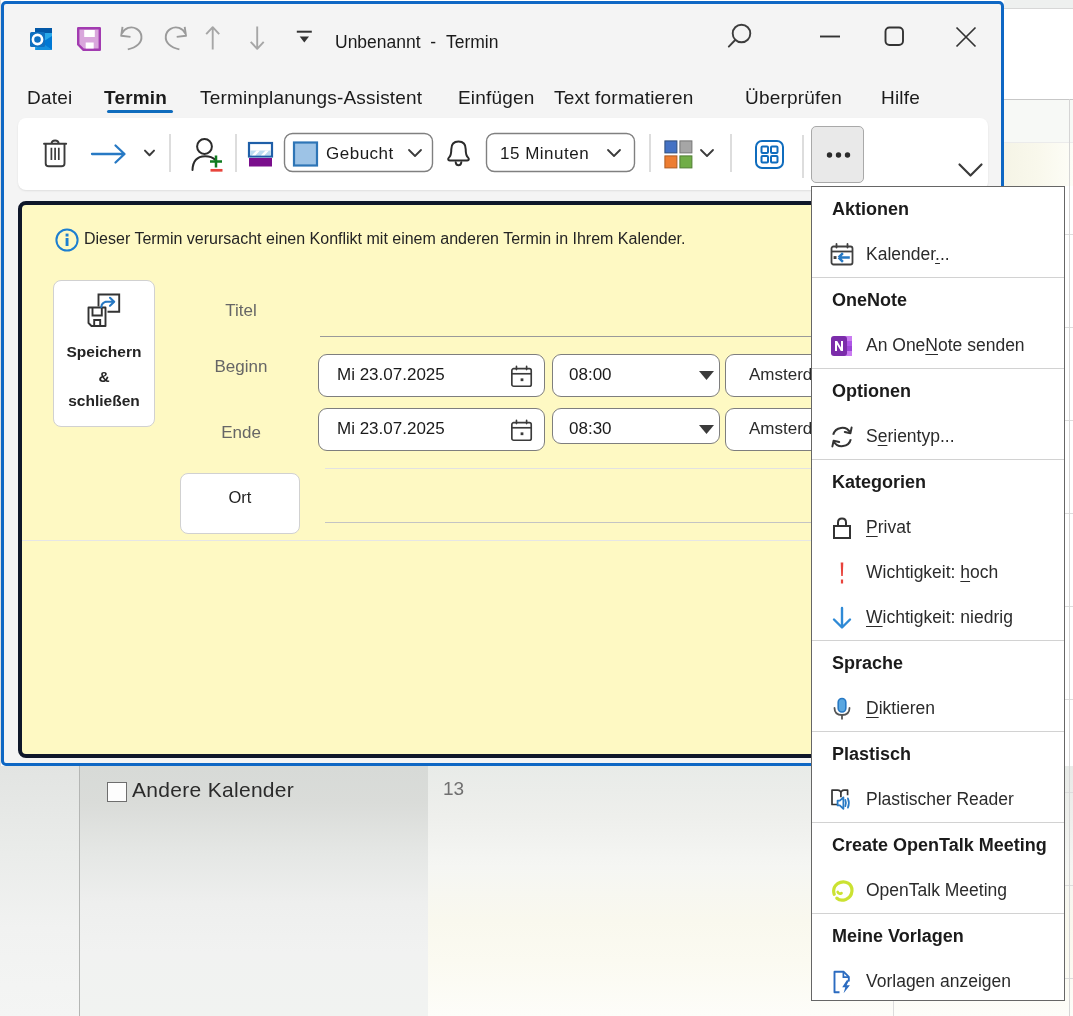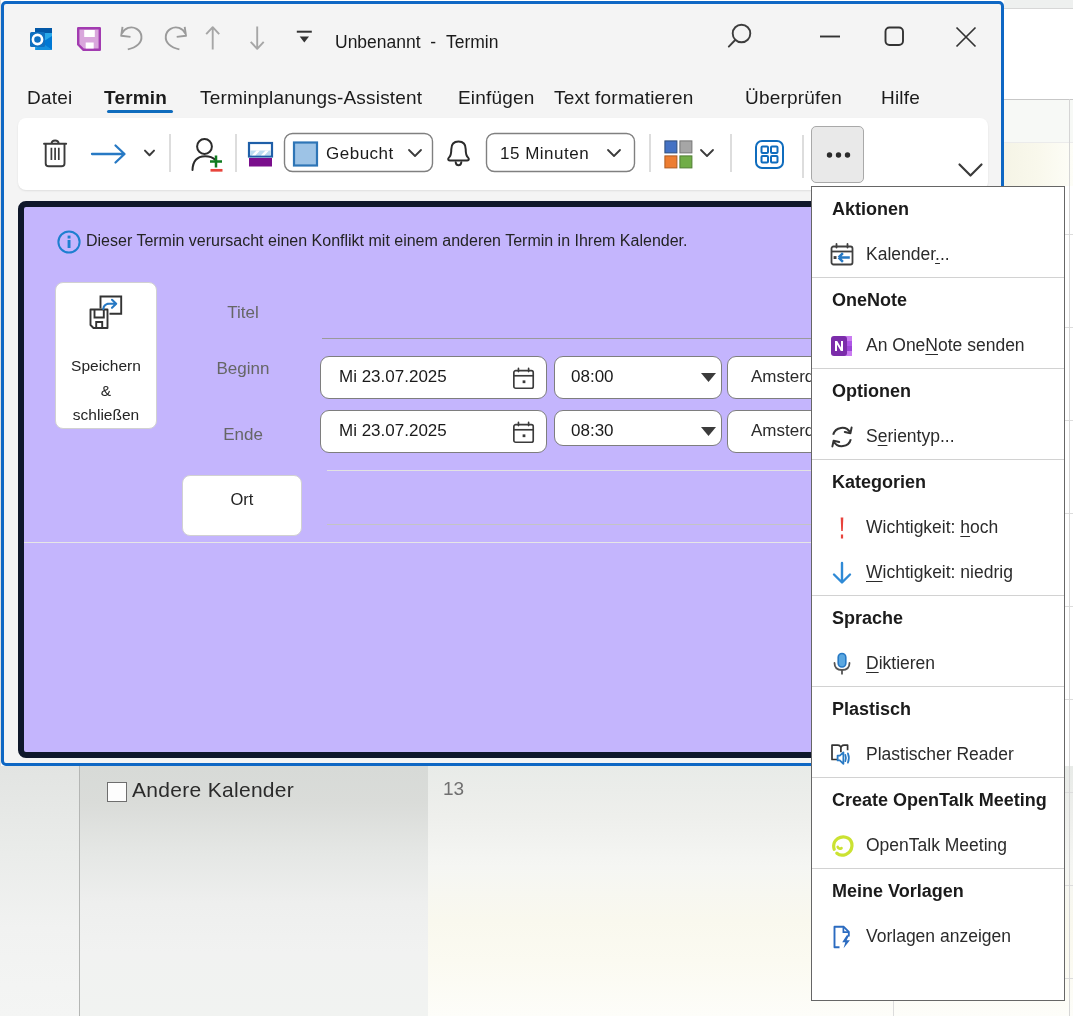--- a/index.html
+++ b/index.html
@@ -37,22 +37,22 @@
   #tab-termin { font-weight:bold; }
   #tab-underline { left:103px; top:106px; width:66px; height:3px; background:#0f6cbd; border-radius:2px; }
 
   
   #ribbon { left:14px; top:114px; width:970px; height:72px; background:#fff; border-radius:8px;
      box-shadow:0 1px 2px rgba(0,0,0,0.09); }
   #btn-more { left:807px; top:122px; width:53px; height:57px; background:#e9e9e9;
      border:1px solid #a9a9a9; border-radius:5px; }
 
   
-  #content { left:14px; top:197px; width:970px; height:557px; background:#c4b5fd; border-radius:8px;
-     border:6px solid #0f172a; }
+  #content { left:14px; top:197px; width:970px; height:557px; background:#fef9c3; border-radius:8px;
+     border:4px solid #0f172a; }
 
   .flabel { position:absolute; width:120px; text-align:center; font-size:17px; color:#666; }
   .field { position:absolute; border:1.5px solid #7e7e7e; border-radius:9px; background:#fff;
      font-size:17px; color:#1a1a1a; }
   .uline { position:absolute; height:1px; background:#a0a0a0; }
 
   #btn-save { left:31px; top:75px; width:102px; height:147px; border:1px solid #d1d1d1;
      border-radius:8px; background:#fff; text-align:center; font-size:15.5px; color:#242424; }
   #btn-ort { left:158px; top:268px; width:120px; height:61px; border:1px solid #d1d1d1;
      border-radius:8px; background:#fff; text-align:center; line-height:47px; font-size:16.5px; color:#242424; }
@@ -247,21 +247,21 @@
     <div class="abs" id="btn-save">
       <svg style="margin-top:11px;" width="40" height="40" viewBox="0 0 40 40">
         <g fill="none" stroke="#333333" stroke-width="1.9">
           <path d="M14.5 14.5 V2.5 H35.2 V19.8 H23.5"></path>
           <path d="M4.5 15.5 H21.5 V34 H7.5 L4.5 31 Z" stroke-linejoin="round"></path>
           <path d="M8.5 16 V23.5 H17.8 V16"></path>
           <path d="M10.2 33.5 V28 H16.2 V33.5"></path>
         </g>
         <path d="M17.3 15 Q17.8 10 23 9.8 M21.5 9.8 H29.5 M26 5.8 L30.2 9.8 L26 13.8" fill="none" stroke="#2779c4" stroke-width="2.1" stroke-linecap="round" stroke-linejoin="round"></path>
       </svg>
-      <div style="margin-top:16px;line-height:24.5px;">Speichern<br>&amp;<br>schließen</div>
+      <div style="margin-top:4px;line-height:24.5px;font-weight:bold;">Speichern<br>&amp;<br>schließen</div>
     </div>
 
     <div class="flabel" style="left:159px;top:96px;">Titel</div>
     <div class="flabel" style="left:159px;top:152px;">Beginn</div>
     <div class="flabel" style="left:159px;top:218px;">Ende</div>
 
     <div class="uline" style="left:298px;top:131px;width:670px;background:#9a9a9a;"></div>
     <div class="uline" style="left:303px;top:263px;width:665px;background:#e2e2e2;"></div>
     <div class="uline" style="left:303px;top:317px;width:665px;background:#c4c4c4;"></div>
     <div class="uline" style="left:0px;top:335px;width:968px;background:#e6e6e6;"></div>
@@ -350,20 +350,29 @@
         <path d="M21.6 2.6 L20.4 8.2 L14.8 7"></path>
         <path d="M2.4 21.4 L3.6 15.8 L9.2 17"></path>
       </g>
     </svg>
     <span>S<span class="u">e</span>rientyp...</span>
   </div>
   <div class="msep"></div>
   <div class="mhead">Kategorien</div>
   <div class="mitem">
     <svg class="mico" viewBox="0 0 24 24">
+      <g fill="none" stroke="#333333">
+        <rect x="4" y="10" width="16" height="12" stroke-width="2"></rect>
+        <path d="M8 10 V6.5 Q8 2.5 12 2.5 Q16 2.5 16 6.5 V10" stroke-width="2"></path>
+      </g>
+    </svg>
+    <span><span class="u">P</span>rivat</span>
+  </div>
+  <div class="mitem">
+    <svg class="mico" viewBox="0 0 24 24">
       <path d="M10.7 1.5 H13.3 L12.8 15 H11.2 Z" fill="#e8433c"></path>
       <rect x="10.9" y="18.5" width="2.2" height="4" fill="#e8433c"></rect>
     </svg>
     <span>Wichtigkeit: <span class="u">h</span>och</span>
   </div>
   <div class="mitem">
     <svg class="mico" viewBox="0 0 24 24">
       <path d="M12 2 V21 M4 13.5 L12 21.5 L20 13.5" fill="none" stroke="#2f8ad6" stroke-width="2.4" stroke-linejoin="round" stroke-linecap="round"></path>
     </svg>
     <span><span class="u">W</span>ichtigkeit: niedrig</span>

